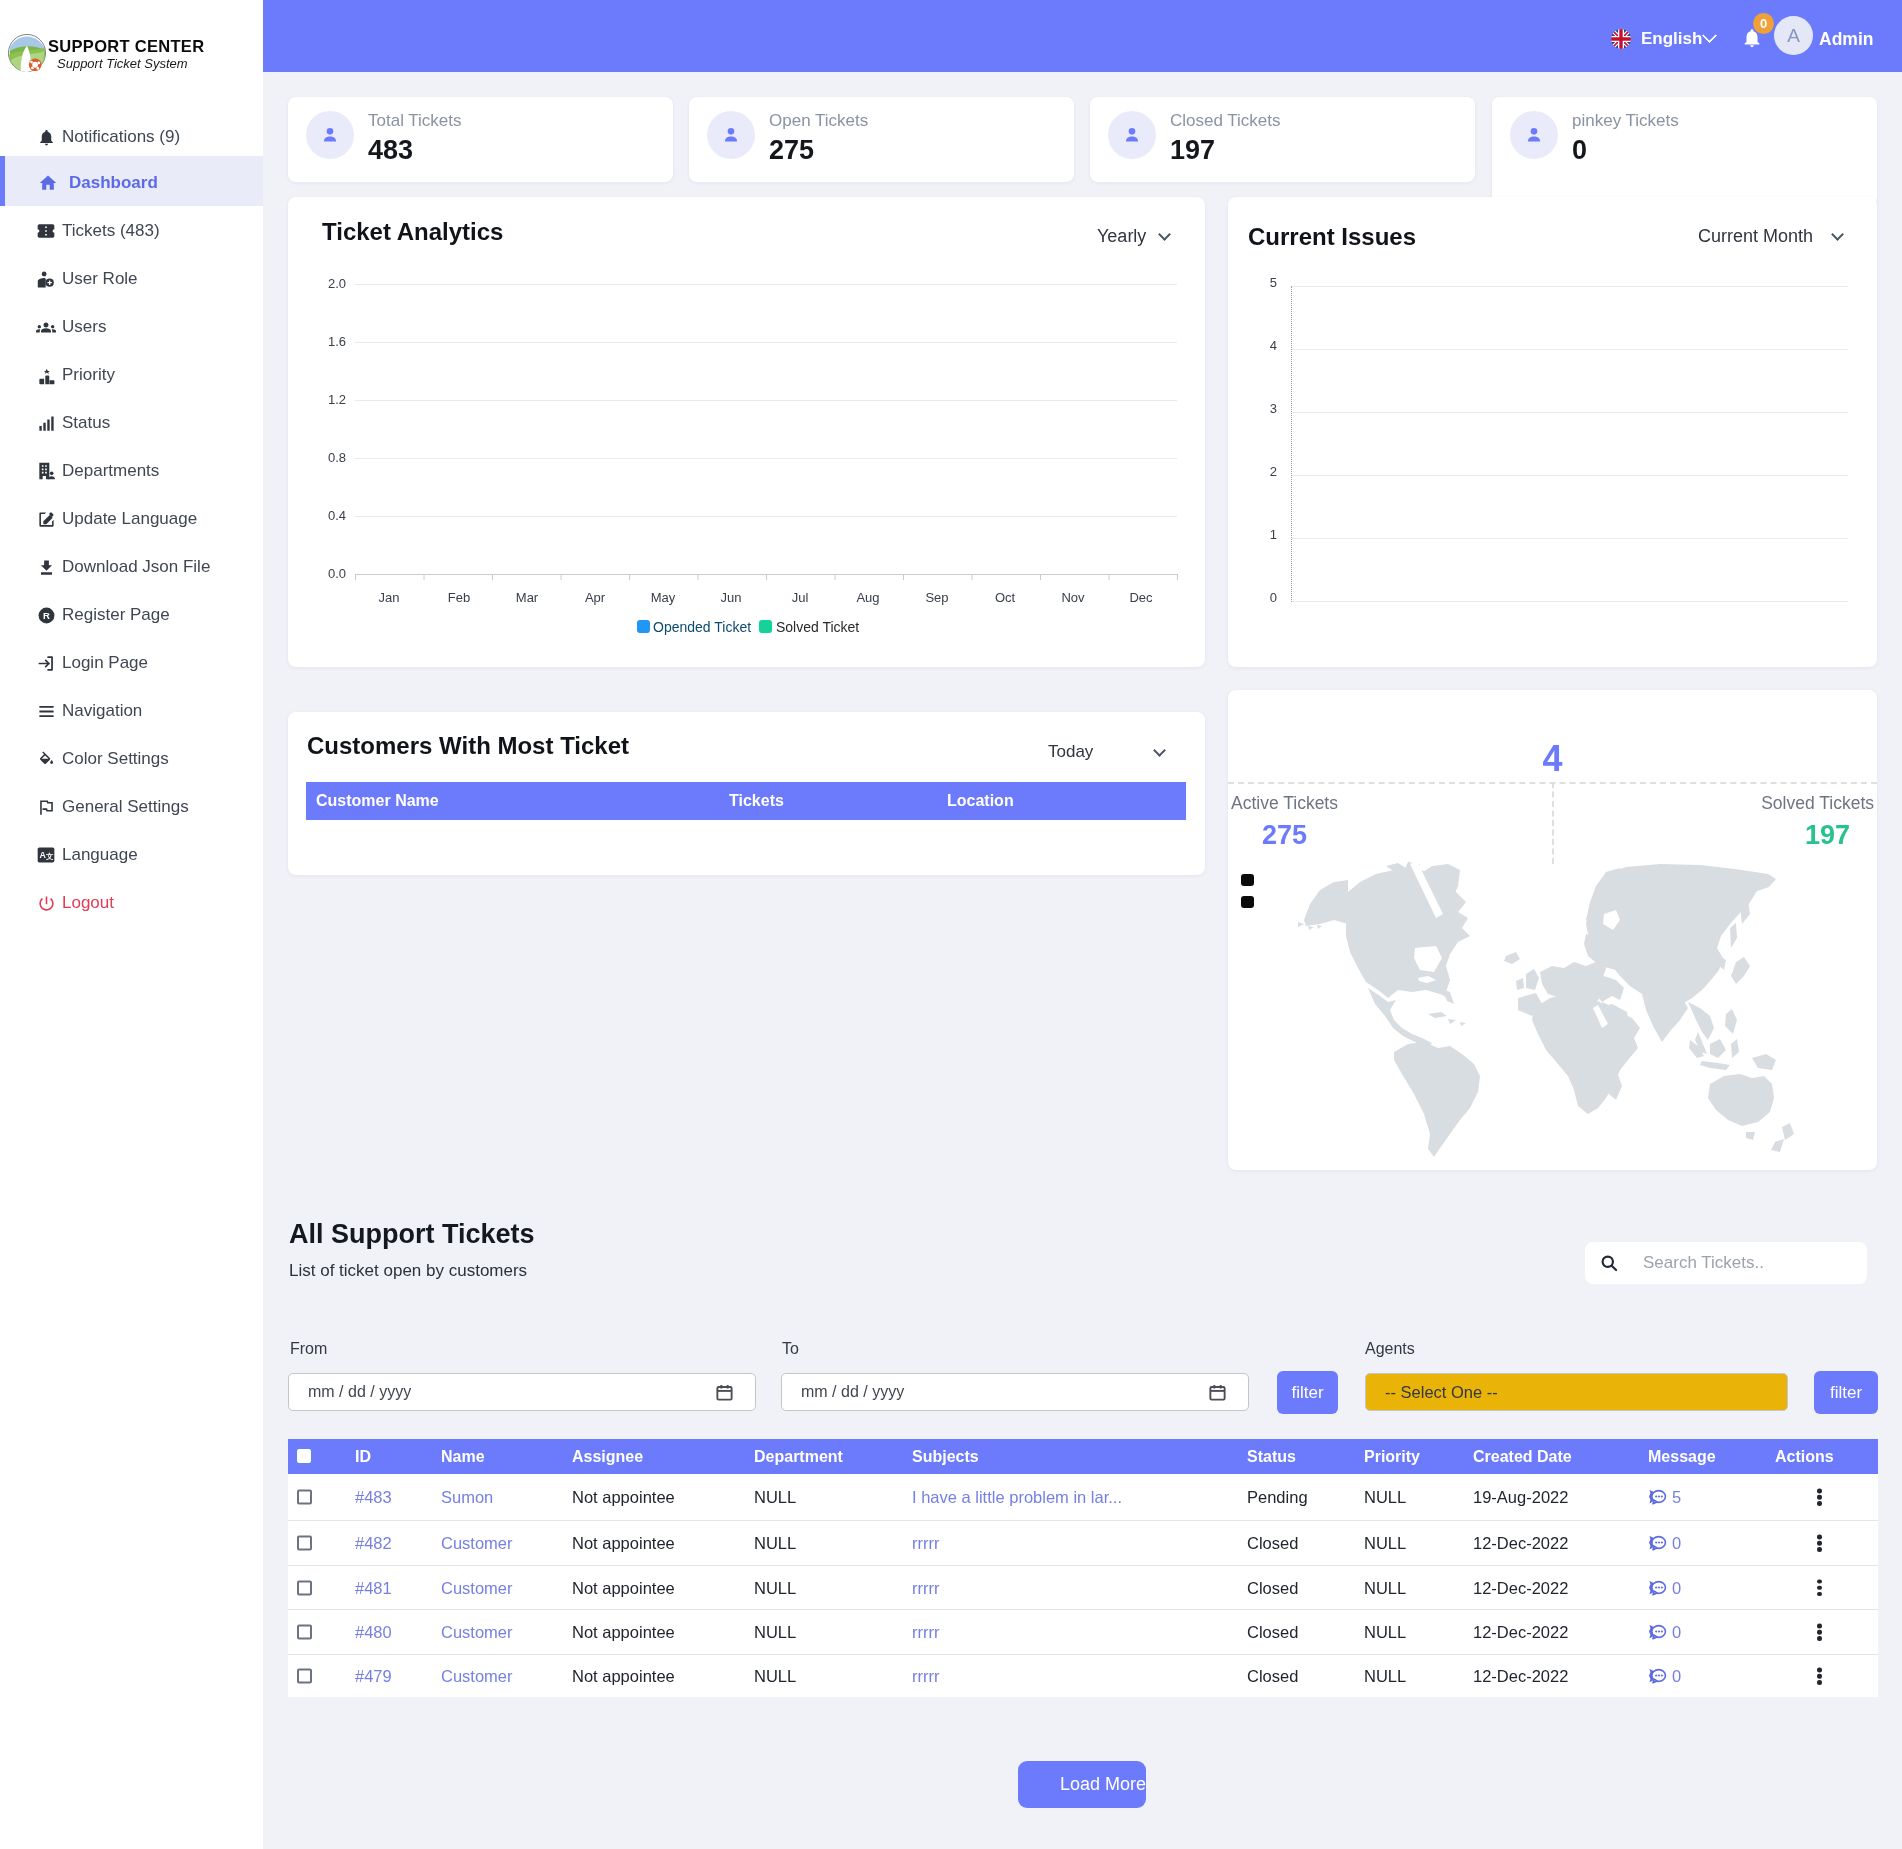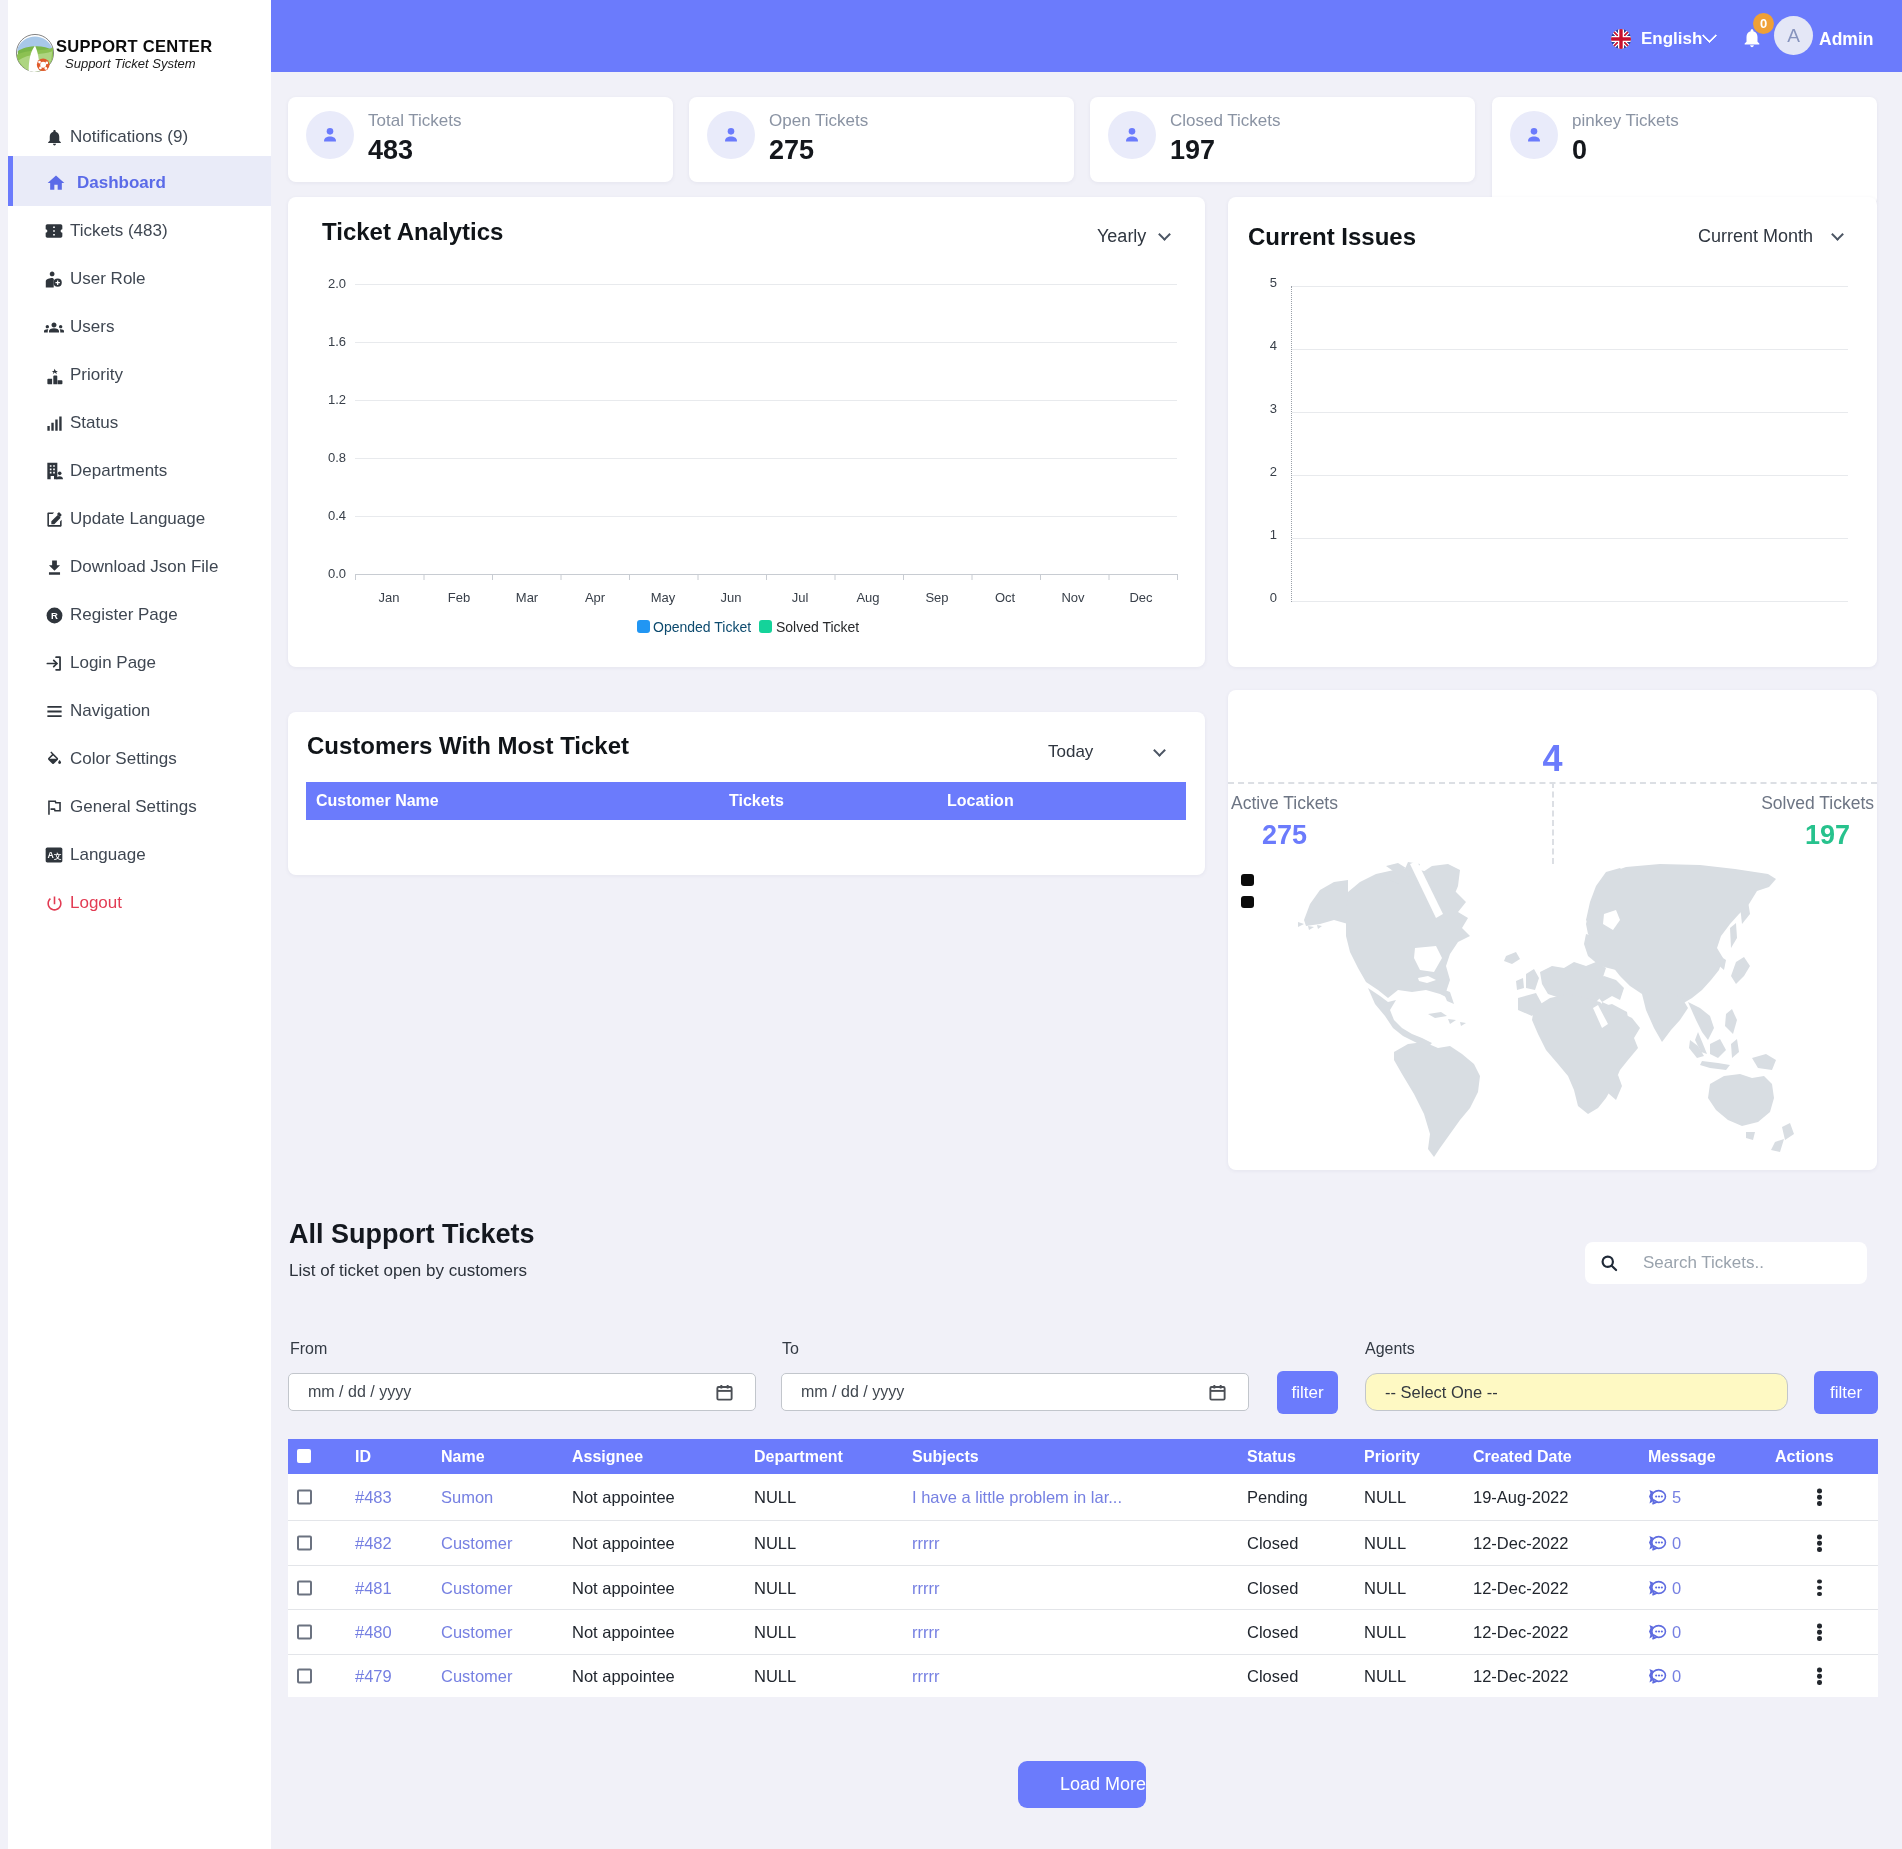--- a/index.html
+++ b/index.html
@@ -1,21 +1,21 @@
 <!DOCTYPE html>
 <html><head>
 <meta charset="utf-8">
 <style>
 * { margin:0; padding:0; box-sizing:border-box; }
 html,body { font-family:"Liberation Sans", sans-serif; overflow:hidden; }
 #page { position:relative; width:1902px; height:1849px; background:#f1f1f8; overflow:hidden; }
 .abs { position:absolute; }
 .card { position:absolute; background:#fff; border-radius:8px; box-shadow:0 1px 4px rgba(30,30,80,0.06); }
 
-#sidebar { position:absolute; left:8px; top:0; width:263px; height:1849px; background:#fff; z-index:5; }
+#sidebar { position:absolute; left:0; top:0; width:263px; height:1849px; background:#fff; z-index:5; }
 .menu-item { position:absolute; left:0; width:263px; height:36px; display:flex; align-items:center; color:#3f4752; font-size:17px; }
 .menu-item .mi-icon { position:absolute; left:36px; width:20px; height:20px; display:flex; align-items:center; justify-content:center; }
 .menu-item .mi-text { position:absolute; left:62px; white-space:nowrap; }
 #active-item { position:absolute; left:0; top:156px; width:263px; height:50px; background:#e9ebf8; border-left:5px solid #6b7bfc; }
 
 #topbar { position:absolute; left:263px; top:0; width:1639px; height:72px; background:#6b7bfc; }
 
 .stat-icon { position:absolute; left:18px; top:14px; width:48px; height:48px; border-radius:50%; background:#e9ebfa; display:flex; align-items:center; justify-content:center; }
 .stat-label { position:absolute; left:80px; top:14px; font-size:17px; color:#8a93a3; }
 .stat-num { position:absolute; left:80px; top:38px; font-size:27px; font-weight:bold; color:#14171c; }
@@ -457,21 +457,21 @@
       <div class="abs" style="left:19px; top:9px; font-size:16px; color:#40474f;">mm / dd / yyyy</div>
       <svg class="abs" style="left:426px; top:9px;" width="19" height="19" viewBox="0 0 24 24" fill="none" stroke="#4b4f55" stroke-width="2.4">
           <rect x="3" y="5" width="18" height="16" rx="1.5"></rect>
           <line x1="3" y1="10" x2="21" y2="10"></line>
           <line x1="8" y1="2.5" x2="8" y2="7"></line>
           <line x1="16" y1="2.5" x2="16" y2="7"></line>
         </svg>
     </div>
     <div class="abs" style="left:1277px; top:1371px; width:61px; height:43px; background:#6b7bfc; border-radius:6px; color:#fff; font-size:17px; text-align:center; line-height:43px;">filter</div>
     <div class="abs" style="left:1365px; top:1340px; font-size:16px; color:#333a44;">Agents</div>
-    <div class="abs" style="left:1365px; top:1373px; width:423px; height:38px; background:#fef9c3; border:1px solid #c2c6cc; border-radius:12px;text-align:center;">
+    <div class="abs" style="left:1365px; top:1373px; width:423px; height:38px; background:#eab308; border:1px solid #c2c6cc; border-radius:5px;text-align:center;">
       <div class="abs" style="left:19px; top:9px; font-size:16.5px; color:#33383e;">-- Select One --</div>
     </div>
     <div class="abs" style="left:1814px; top:1371px; width:64px; height:43px; background:#6b7bfc; border-radius:6px; color:#fff; font-size:17px; text-align:center; line-height:43px;">filter</div>
 
     <div class="abs" style="left:288px; top:1439px; width:1590px; height:35px; background:#6b7bfc; color:#fff; font-weight:bold; font-size:16px;">
       <div class="abs" style="left:9px; top:10px; width:14px; height:14px; background:#fff; border-radius:2px;"></div>
       <span class="abs" style="left:67px; top:9px;">ID</span>
       <span class="abs" style="left:153px; top:9px;">Name</span>
       <span class="abs" style="left:284px; top:9px;">Assignee</span>
       <span class="abs" style="left:466px; top:9px;">Department</span>

